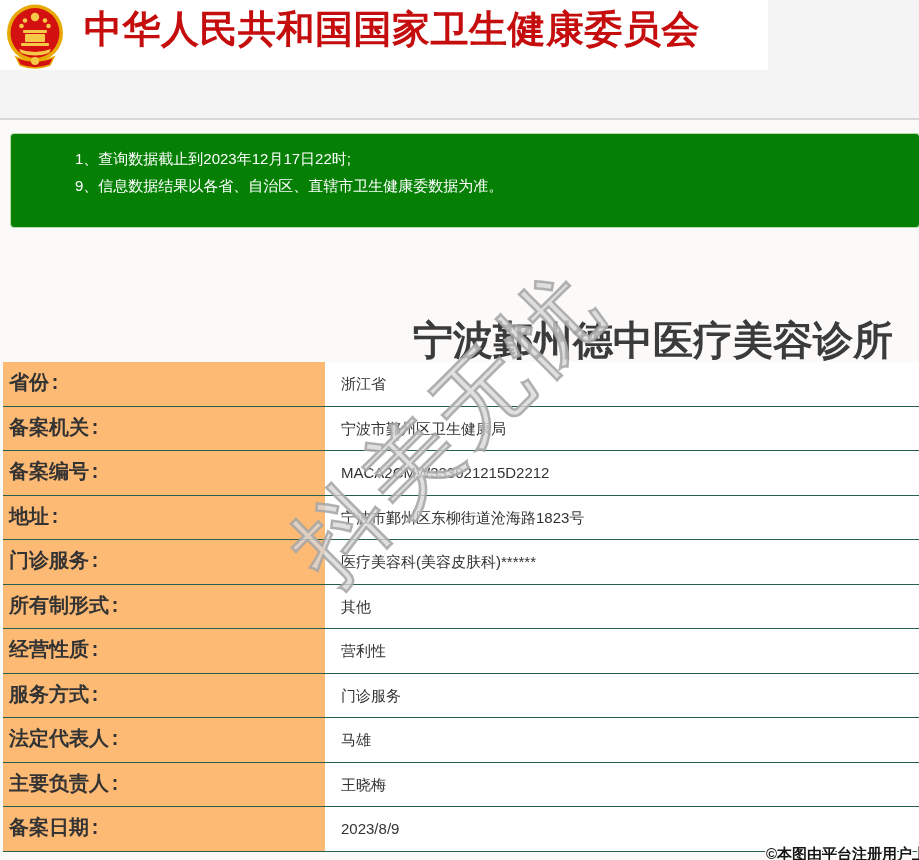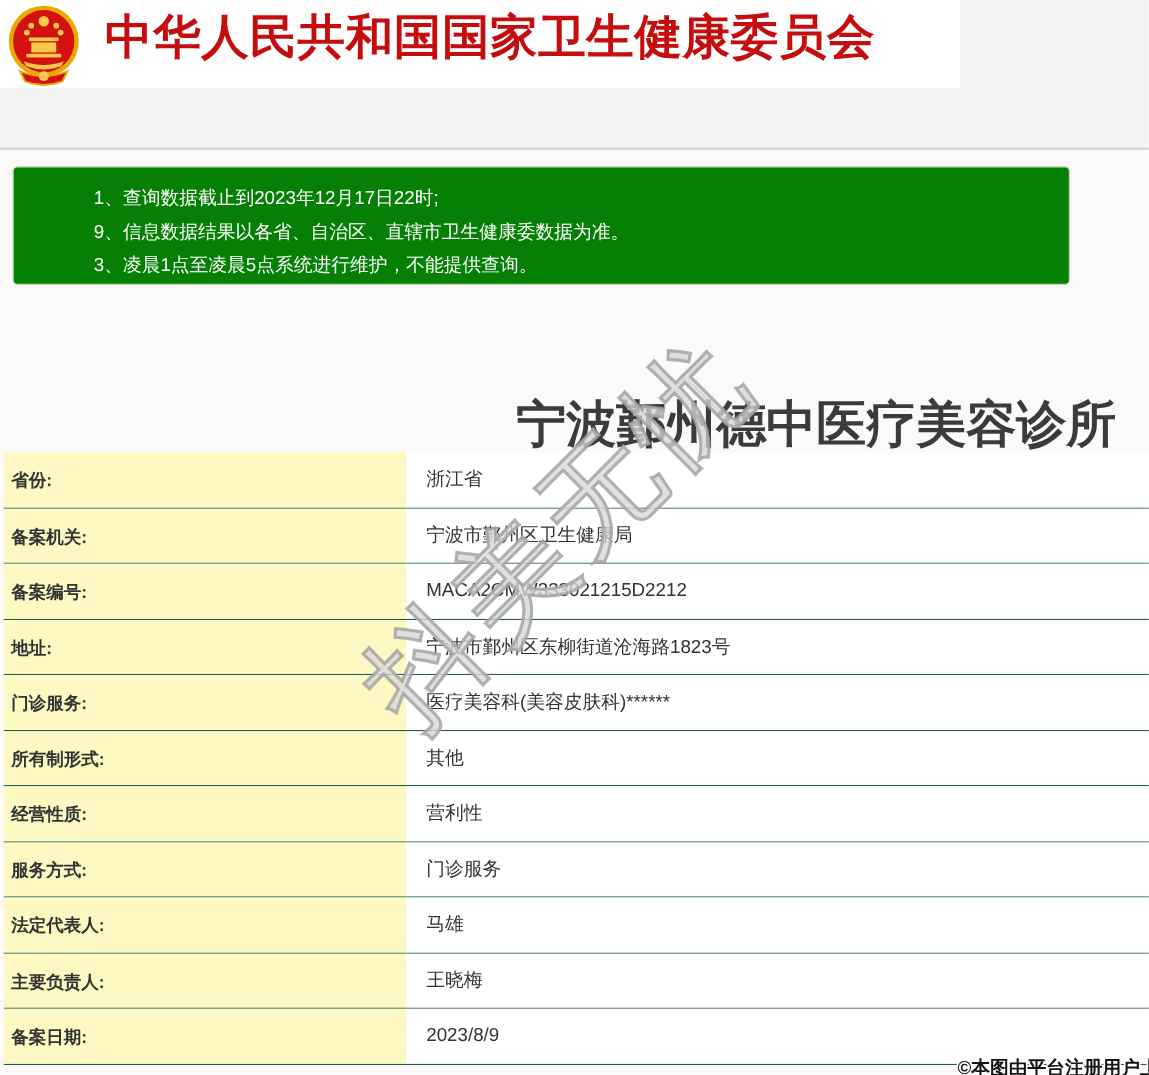--- a/index.html
+++ b/index.html
@@ -33,21 +33,21 @@
   }
   .title-en {
     position: absolute; left: 85px; top: 50px;
     font-size: 13px; font-weight: bold; color: #c50d0d;
     letter-spacing: 1.3px; word-spacing: 5px; white-space: nowrap;
   }
 
   
   .notice-box {
     position: absolute; left: 10px; top: 133px;
-    width: 846px; height: 95px;
+    width: 910px; height: 95px;
     background: #058005;
     border: 1px solid #b8dcaa;
     border-radius: 4px;
     padding: 11px 10px 0 64px;
   }
   .notice-line {
     color: #ffffff; font-size: 15px; line-height: 27px;
     white-space: nowrap;
   }
 
@@ -63,24 +63,24 @@
     position: absolute; left: 3px; top: 362px;
     width: 947px;
   }
   .table-row {
     display: flex;
     height: 44.5px;
     border-bottom: 1.5px solid #265f4f;
   }
   .field-label {
     width: 322px; flex: 0 0 322px;
-    background: #fef9c3;
-    font-size: 14px; font-weight: bold; color: #333;
+    background: #fdba74;
+    font-size: 20px; font-weight: bold; color: #333;
     line-height: 44.5px; padding-left: 6px;
-    white-space: nowrap; overflow: hidden;
+    white-space: nowrap; overflow: hidden; font-family: Liberation Mono, monospace;
   }
   .field-value {
     flex: 1 1 auto;
     background: #ffffff;
     font-size: 15px; color: #333;
     line-height: 44.5px; padding-left: 16px;
     white-space: nowrap; overflow: hidden;
   }
 
   
@@ -128,21 +128,20 @@
       <path d="M10 54 Q29 62 48 54 L44 62 Q29 68 14 62 Z" fill="#d41111" stroke="#e8a904" stroke-width="1.5"></path>
       <circle cx="29" cy="58" r="4" fill="#f7c948"></circle>
     </svg>
   </span>
   <div class="title-zh">中华人民共和国国家卫生健康委员会</div>
 </div>
 
 <div class="notice-box">
   <div class="notice-line">1、查询数据截止到2023年12月17日22时;</div>
   <div class="notice-line">9、信息数据结果以各省、自治区、直辖市卫生健康委数据为准。</div>
-  <div class="notice-line">3、凌晨1点至凌晨5点系统进行维护，不能提供查询。</div>
 </div>
 
 <div class="institution-name">宁波鄞州德中医疗美容诊所</div>
 
 <div class="record-table">
   <div class="table-row">
     <div class="field-label">省份:</div>
     <div class="field-value">浙江省</div>
   </div>
   <div class="table-row">

